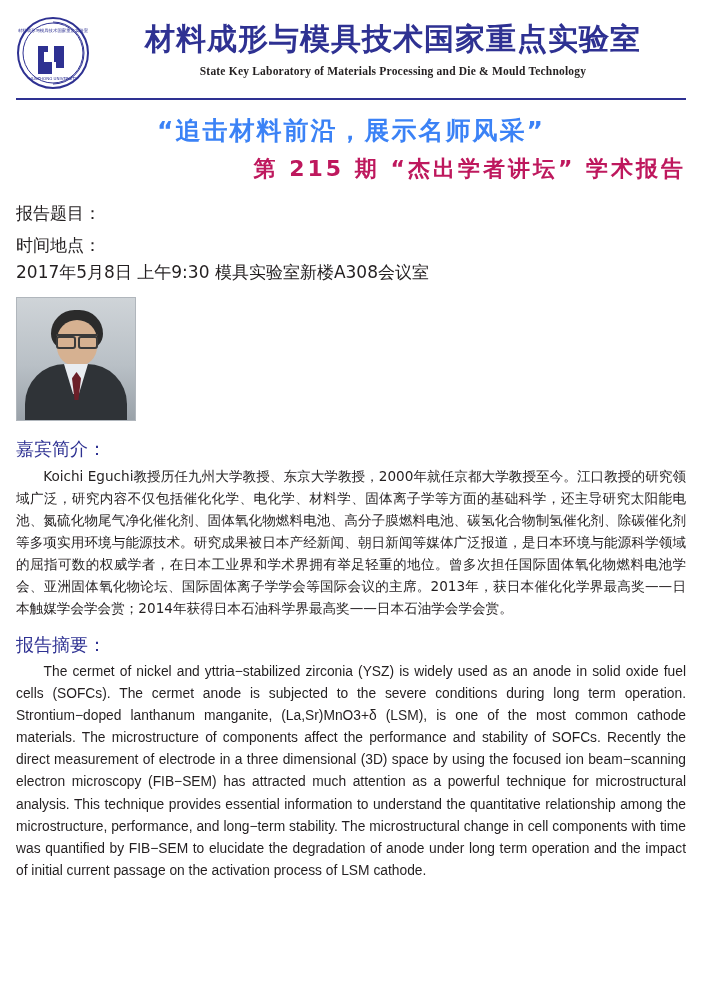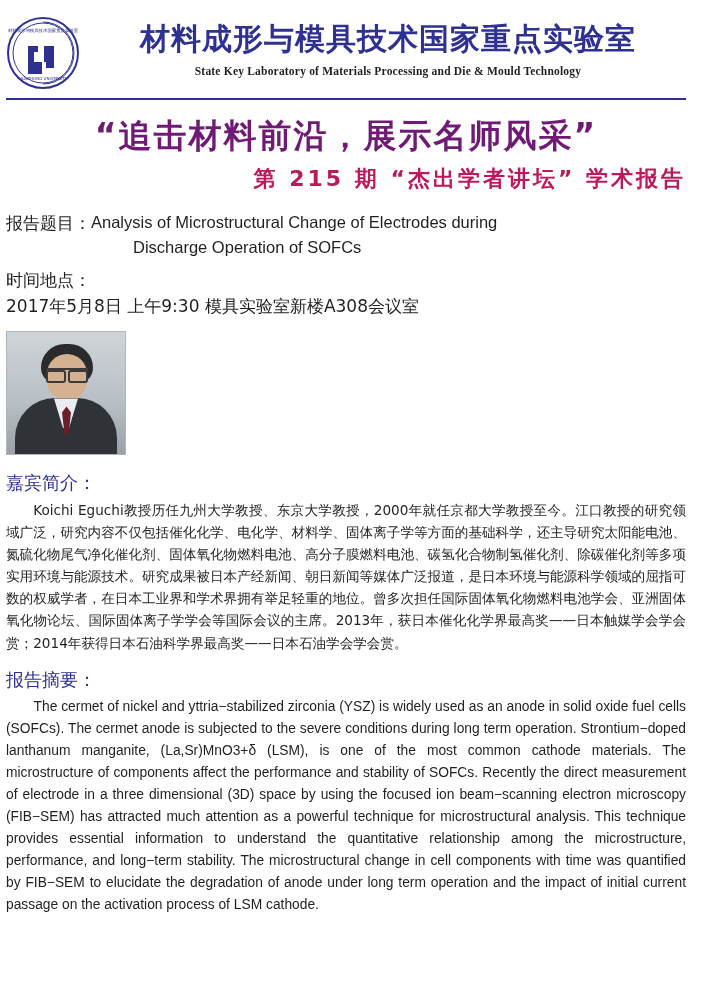--- a/index.html
+++ b/index.html
@@ -12,21 +12,21 @@
     background: #ffffff;
     font-family: "Liberation Sans", sans-serif;
     color: #231f20;
     overflow: hidden;
   }
   .page {
     position: relative;
     width: 704px;
     height: 800px;
     box-sizing: border-box;
-    padding: 16px 18px 0 6px;
+    padding: 16px 18px 0 16px;
   }
 
   
   .header {
     display: flex;
     align-items: flex-start;
     gap: 10px;
     padding-bottom: 8px;
     border-bottom: 2px solid #2e3192;
   }
@@ -57,23 +57,23 @@
     font-weight: bold;
     color: #231f20;
     margin-top: 7px;
     letter-spacing: 0.2px;
   }
 
   
   .slogan {
     text-align: center;
     font-family: "DejaVu Sans", sans-serif;
-    font-size: 33px;
-    font-weight: bold;
-    color: #701a75;
+    font-size: 25px;
+    font-weight: bold;
+    color: #3b82f6;
     margin-top: 16px;
     letter-spacing: 2px;
     line-height: 1.2;
   }
   .forum-line {
     text-align: right;
     font-family: "DejaVu Sans", sans-serif;
     font-size: 22px;
     font-weight: bold;
     color: #be185d;
@@ -260,24 +260,20 @@
       <div class="lab-en">State Key Laboratory of Materials Processing and Die &amp; Mould Technology</div>
     </div>
   </div>
 
   <div class="slogan">“追击材料前沿，展示名师风采”</div>
   <div class="forum-line">第 215 期 “杰出学者讲坛” 学术报告</div>
 
   <div class="info">
     <div class="info-row">
       <div class="info-label">报告题目：</div>
-      <div class="info-value en">
-        <span class="l1">Analysis of Microstructural Change of Electrodes during</span>
-        <span class="l2">Discharge Operation of SOFCs</span>
-      </div>
     </div>
     <div class="info-row time-row">
       <div class="info-label">时间地点：</div>
       <div class="info-value">2017年5月8日  上午9:30  模具实验室新楼A308会议室</div>
     </div>
   </div>
 
   <div class="speaker">
     <div class="portrait">
       <div class="hair"></div>

